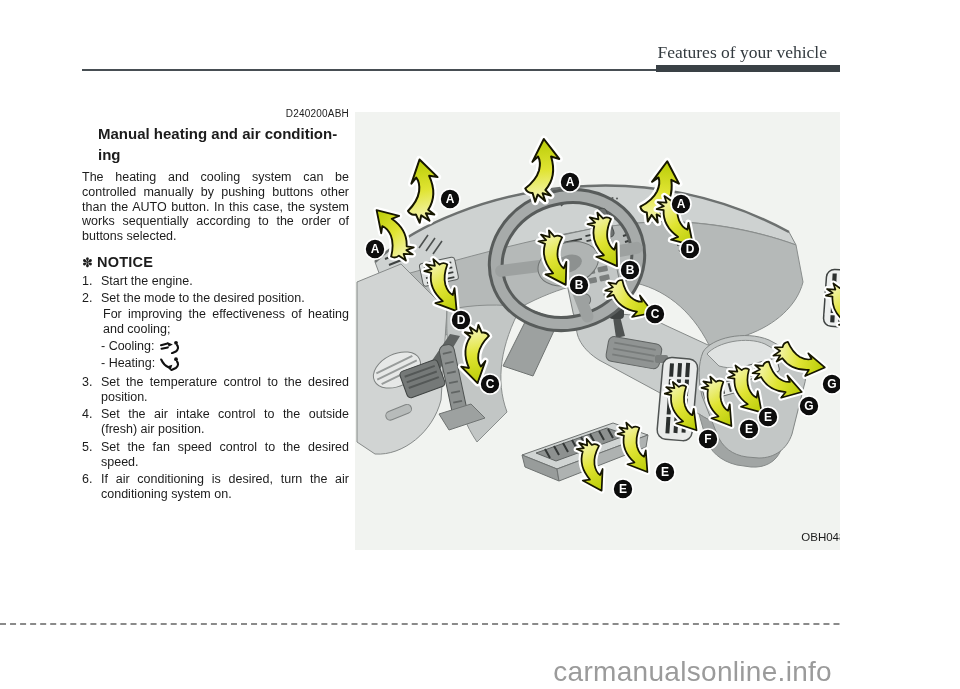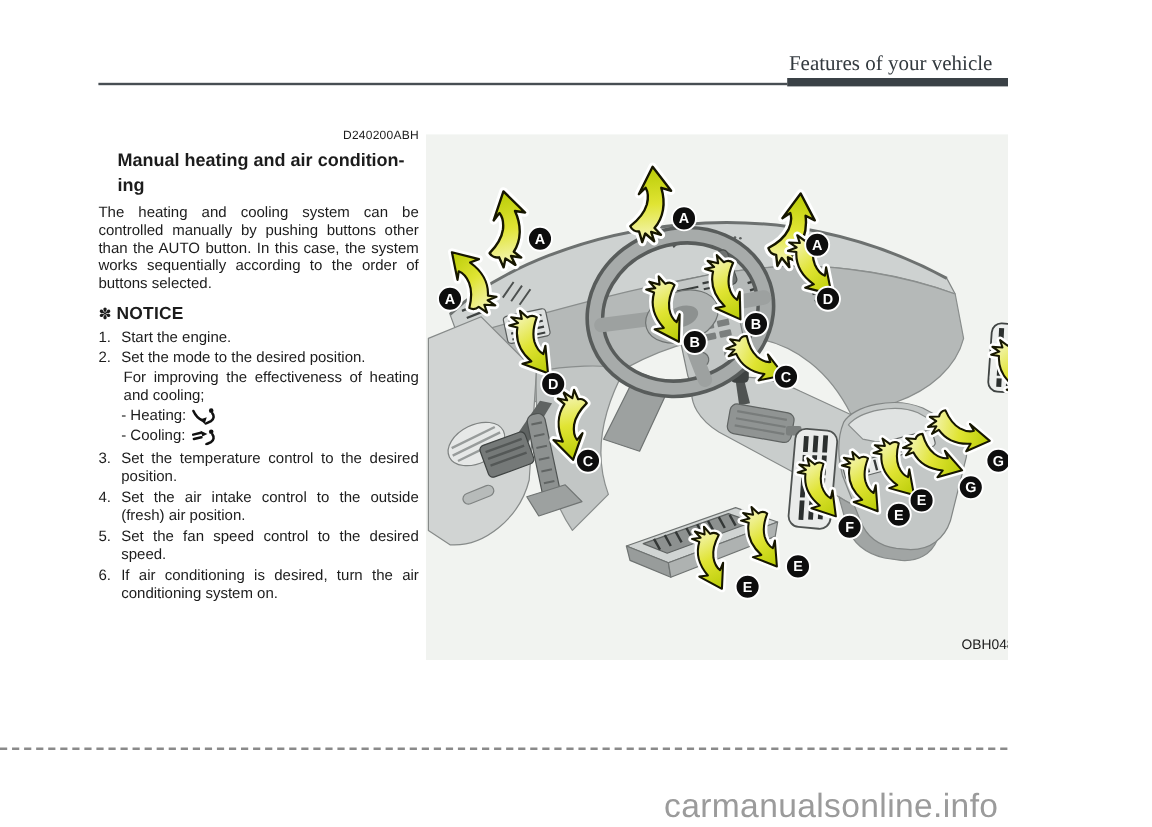--- a/index.html
+++ b/index.html
@@ -59,35 +59,35 @@
       <div class="step">
         <span class="n">1.</span>
         <div class="t j">Start the engine.</div>
       </div>
       <div class="step">
         <span class="n">2.</span>
         <div class="t">
           <div class="j">Set the mode to the desired position.</div>
           <div class="sub j">For improving the effectiveness of heating and cooling;</div>
           <div class="mode">
+            <span>- Cooling:</span>
+            <svg class="mode-ic" width="20" height="14" viewBox="0 0 20 14">
+              <circle cx="16" cy="2.8" r="1.9" fill="#111"></circle>
+              <path d="M17,5 C18.6,7 18.3,10 15.8,11.5 L12,13.2" fill="none" stroke="#111" stroke-width="2.1" stroke-linecap="round"></path>
+              <path d="M1,5.2 L7.5,3.6 M1.6,8.8 L7.8,7.4" stroke="#111" stroke-width="2.1" stroke-linecap="round"></path>
+              <path d="M12.8,4.6 L7.2,2 L8.6,6.8 Z" fill="#111"></path>
+            </svg>
+          </div>
+          <div class="mode">
             <span>- Heating:</span>
             <svg class="mode-ic" width="20" height="14" viewBox="0 0 20 14">
               <circle cx="16" cy="2.2" r="1.9" fill="#111"></circle>
               <path d="M17,4.5 C18.6,6.5 18.3,9.5 15.8,11 L11.5,13" fill="none" stroke="#111" stroke-width="2.1" stroke-linecap="round"></path>
               <path d="M1.2,2.5 C3,6.5 5.5,9 8.5,10.2" fill="none" stroke="#111" stroke-width="2.1" stroke-linecap="round"></path>
               <path d="M10.5,13.4 L12.3,7.8 L6.6,9.6 Z" fill="#111"></path>
-            </svg>
-          </div>
-          <div class="mode">
-            <span>- Cooling:</span>
-            <svg class="mode-ic" width="20" height="14" viewBox="0 0 20 14">
-              <circle cx="16" cy="2.8" r="1.9" fill="#111"></circle>
-              <path d="M17,5 C18.6,7 18.3,10 15.8,11.5 L12,13.2" fill="none" stroke="#111" stroke-width="2.1" stroke-linecap="round"></path>
-              <path d="M1,5.2 L7.5,3.6 M1.6,8.8 L7.8,7.4" stroke="#111" stroke-width="2.1" stroke-linecap="round"></path>
-              <path d="M12.8,4.6 L7.2,2 L8.6,6.8 Z" fill="#111"></path>
             </svg>
           </div>
         </div>
       </div>
       <div class="step">
         <span class="n">3.</span>
         <div class="t j">Set the temperature control to the desired position.</div>
       </div>
       <div class="step">
         <span class="n">4.</span>

